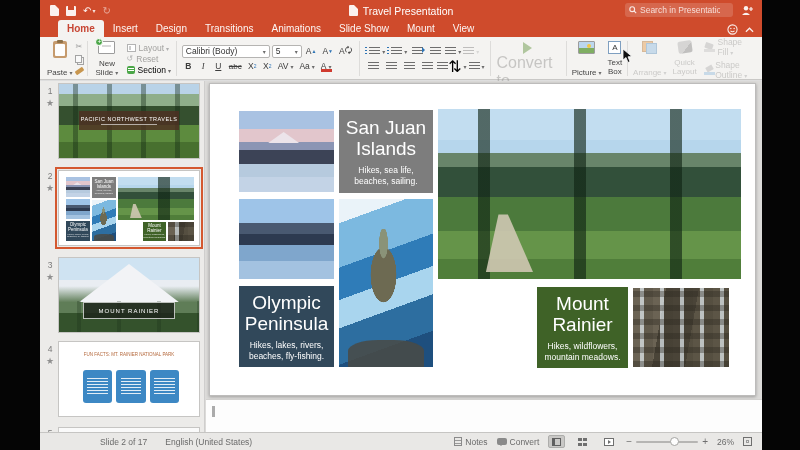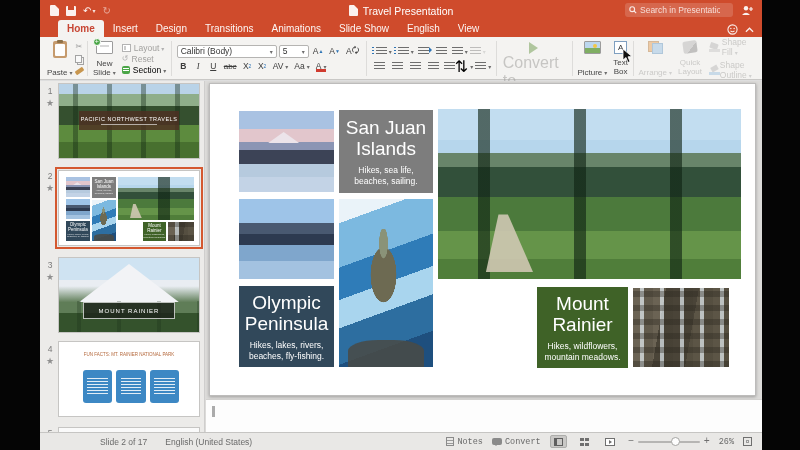--- a/index.html
+++ b/index.html
@@ -58,21 +58,21 @@
   .ic-layout { width:9px; height:8px; border:1px solid #b3b3b3; background:#fff; position:relative; }
   .ic-layout::before { content:""; position:absolute; left:1px; top:1px; width:2px; bottom:1px; background:#ccc; }
   .ic-reset { font-size:8px; color:#b3b3b3; line-height:1; }
   .ic-section { width:8px; height:8px; background:#4ba647; border-radius:2px; position:relative; }
   .ic-section::before { content:""; position:absolute; left:1px; right:1px; top:2px; height:1px; background:#fff; box-shadow:0 2px 0 #fff; }
 
   .fontgrp { display:flex; flex-direction:column; justify-content:center; gap:2px; padding:0 3px; }
   .frow { display:flex; align-items:center; gap:2px; }
   .combo { height:13px; border:1px solid #b5b4b2; background:#fff; border-radius:2px; font-size:8.5px; color:#333; display:flex; align-items:center; padding:0 3px; }
   .combo .cv { white-space:nowrap; }
-  .combo-name { width:100px; justify-content:space-between; }
+  .combo-name { width:88px; justify-content:space-between; }
   .combo-size { width:30px; justify-content:space-between; }
   .fbtn { font-size:8.5px; color:#3c3c3c; height:13px; min-width:13px; display:flex; align-items:center; justify-content:center; padding:0 2px; border-radius:2px; }
   .fbtn.b { font-weight:bold; }
   .fbtn.i { font-style:italic; font-family:"Liberation Serif",serif; }
   .fbtn.u { text-decoration:underline; }
   .fbtn.strike { text-decoration:line-through; font-size:8px; }
   .fontcolor { position:relative; }
   .fontcolor::before { content:""; position:absolute; left:2px; right:2px; bottom:1px; height:2.5px; background:#d03b2f; }
   .afs { position:relative; font-size:8.5px; color:#3c3c3c; }
   .afs sup { font-size:5px; color:#2e74b5; }
@@ -163,21 +163,21 @@
   .ph-falls { background:linear-gradient(100deg,#6b6354 0 30%,#4a4438 30% 60%,#5c5546 60% 100%); }
   .ph-falls::before { content:""; position:absolute; inset:0; background:repeating-linear-gradient(90deg,transparent 0 7px,rgba(234,244,250,.85) 7px 11px,rgba(60,56,44,.25) 11px 20px); opacity:.8; }
   .ph-falls::after { content:""; position:absolute; inset:0; background:repeating-linear-gradient(0deg,rgba(40,36,28,.35) 0 6px,transparent 6px 14px); }
 
   .notespane { position:absolute; left:166px; right:0; bottom:0; top:318px; background:#fdfdfd; border-top:1px solid #d2d1cf; }
   .notes-cursor { position:absolute; left:6px; top:6px; width:3px; height:11px; background:#ababab; }
 
   
   .statusbar { position:absolute; left:0; right:0; bottom:0; height:18px; background:#e9e8e6; border-top:1px solid #c6c5c3; display:flex; align-items:center; font-size:8.5px; color:#6a6a6a; }
   .sb-left { display:flex; gap:18px; padding-left:12px;margin-left:48px; }
-  .sb-right { margin-left:auto; display:flex; align-items:center; gap:9px; padding-right:10px;font-family:Liberation Mono, monospace; }
+  .sb-right { margin-left:auto; display:flex; align-items:center; gap:9px; padding-right:10px; }
   .sb-it { display:flex; align-items:center; gap:3px; }
   .ic-notes { width:8px; height:9px; border:1px solid #8a8a8a; background:repeating-linear-gradient(180deg,transparent 0 2px,#9a9a9a 2px 3px); }
   .ic-comment { width:10px; height:7px; background:#8a8a8a; border-radius:2px; position:relative; }
   .ic-comment::after { content:""; position:absolute; left:2px; bottom:-3px; border:2px solid transparent; border-top-color:#8a8a8a; }
   .viewbtn { width:17px; height:13px; border-radius:2px; display:flex; align-items:center; justify-content:center; }
   .viewbtn.sel { background:#c9c8c6; border:1px solid #adadab; }
   .ic-normal { width:9px; height:8px; border:1px solid #5f5f5f; position:relative; }
   .ic-normal::before { content:""; position:absolute; left:0; top:0; bottom:0; width:2px; background:#5f5f5f; }
   .ic-sorter { width:9px; height:8px; background:conic-gradient(#6f6f6f 0 0); background:linear-gradient(#6f6f6f,#6f6f6f); -webkit-mask:linear-gradient(#000,#000); background:#0000; position:relative; }
   .ic-sorter::before { content:""; position:absolute; left:0; top:0; width:4px; height:3px; background:#6f6f6f; box-shadow:5px 0 0 #6f6f6f,0 5px 0 #6f6f6f,5px 5px 0 #6f6f6f; }
@@ -230,21 +230,21 @@
     </div>
   </div>
 
   <div class="tabrow">
     <span class="tab active">Home</span>
     <span class="tab">Insert</span>
     <span class="tab">Design</span>
     <span class="tab">Transitions</span>
     <span class="tab">Animations</span>
     <span class="tab">Slide Show</span>
-    <span class="tab">English</span>
+    <span class="tab">Mount</span>
     <span class="tab">View</span>
     <div class="tabrow-right">
       <svg class="svgic" width="11" height="11" viewBox="0 0 12 12">
             <circle cx="6" cy="6" r="5" fill="none" stroke="rgba(255,255,255,.9)" stroke-width="1.2"></circle>
             <circle cx="4.2" cy="4.8" r=".8" fill="rgba(255,255,255,.9)"></circle>
             <circle cx="7.8" cy="4.8" r=".8" fill="rgba(255,255,255,.9)"></circle>
             <path d="M3.8 7.4 q2.2 2 4.4 0" fill="none" stroke="rgba(255,255,255,.9)" stroke-width="1.1"></path>
           </svg>
       <svg class="svgic" width="9" height="6" viewBox="0 0 10 6">
             <path d="M1 5 L5 1 L9 5" fill="none" stroke="rgba(255,255,255,.9)" stroke-width="1.4"></path>

